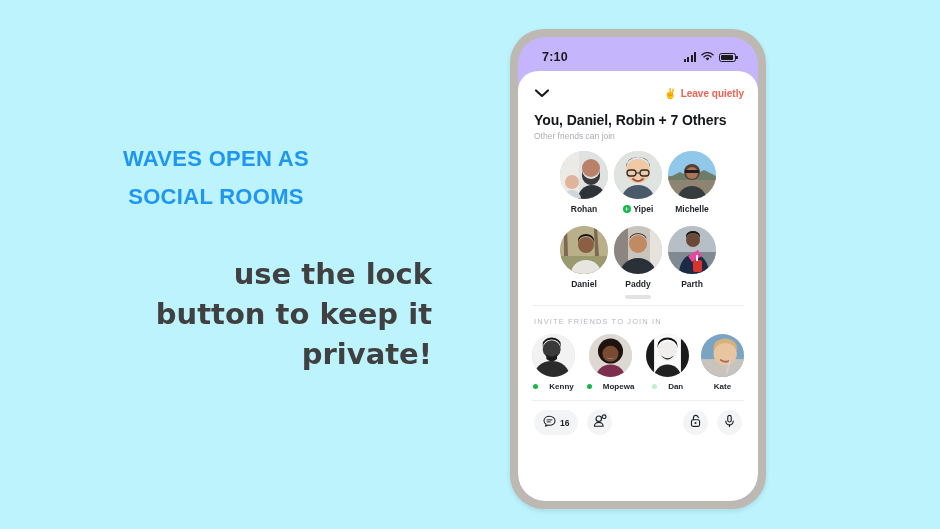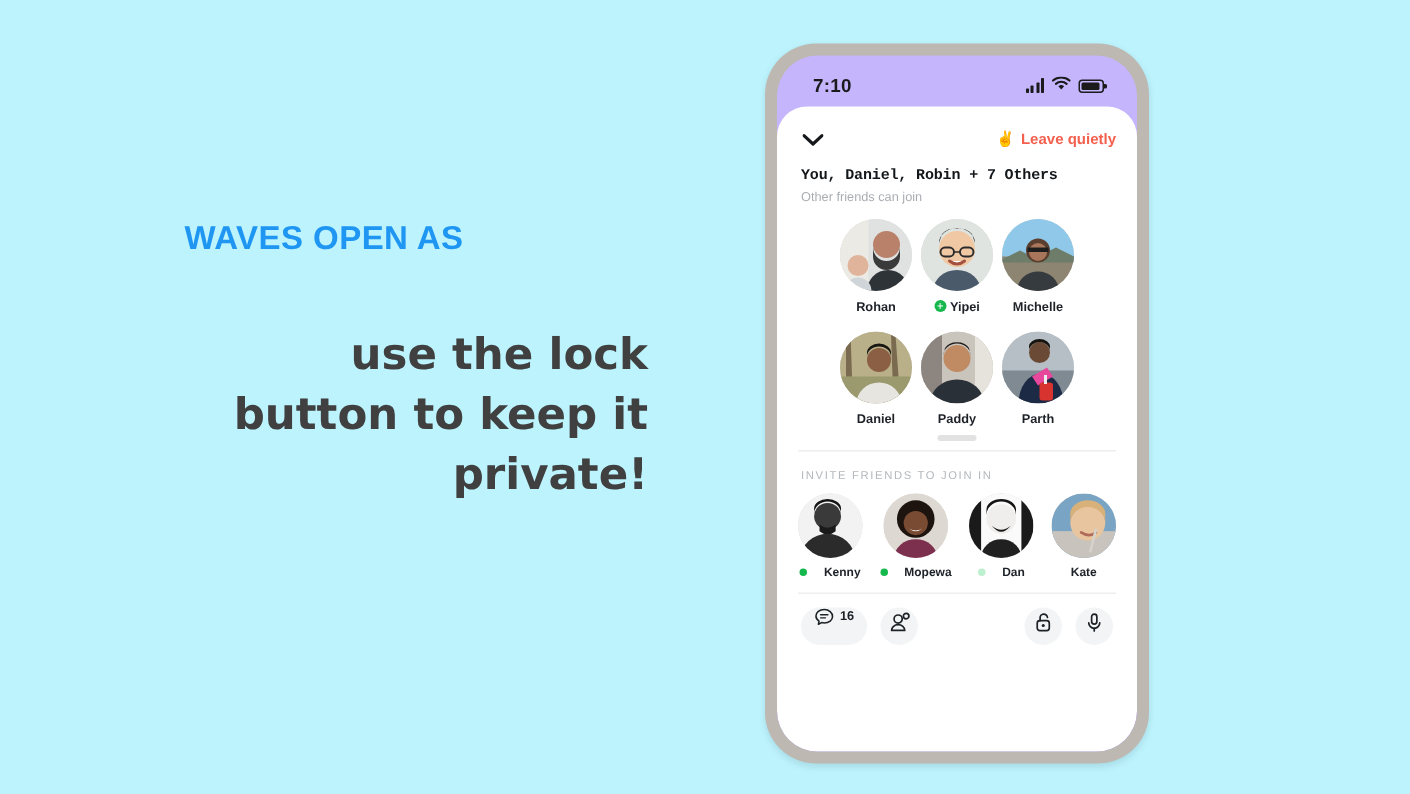--- a/index.html
+++ b/index.html
@@ -103,23 +103,23 @@
   .leave{
     display:flex;align-items:center;gap:4px;
     color:#f4604f;font-size:10px;font-weight:bold;
     font-family:"Liberation Sans", sans-serif;
     cursor:pointer;
   }
   .leave .emj{font-size:10px;filter:saturate(1.4);}
 
   .room-title{
     margin:9px 0 0 16px;
-    font-size:10px;font-weight:bold;color:#14171a;
+    font-size:14px;font-weight:bold;color:#14171a;
     letter-spacing:-0.1px;
-    font-family:Liberation Mono, monospace;
+    font-family:Liberation Sans, sans-serif;
   }
   .room-sub{
     margin:3px 0 0 16px;
     font-size:8.5px;color:#a9adb2;
     font-family:"Liberation Sans", sans-serif;
   }
 
   
   .grid-wrap{
     margin-top:10px;
@@ -184,35 +184,36 @@
 
   
   .bottom-div{height:1px;background:#eceef0;margin:9px 14px 0 14px;}
   .toolbar{
     display:flex;align-items:center;justify-content:space-between;
     padding:9px 16px 0 16px;
   }
   .tb-left,.tb-right{display:flex;align-items:center;gap:9px;}
   .pill{
     height:25px;background:#f3f4f5;border-radius:13px;
-    display:flex;gap:4px;
+    display:flex;align-items:center;gap:4px;
     padding:0 9px;cursor:pointer;
   }
   .circ{
     width:25px;height:25px;background:#f3f4f5;border-radius:50%;
     display:flex;align-items:center;justify-content:center;cursor:pointer;
   }
   .cnt{font-size:8.5px;font-weight:bold;color:#1d2228;font-family:"Liberation Sans", sans-serif;}
 </style>
 </head>
 <body>
 
 <div class="promo">
   <h1 class="promo-head">
     <span>WAVES OPEN AS</span>
+    <span>SOCIAL ROOMS</span>
   </h1>
   <p class="promo-sub">
     <span>use the lock</span>
     <span>button to keep it</span>
     <span>private!</span>
   </p>
 </div>
 
 <div class="phone">
   <div class="phone-screen">

